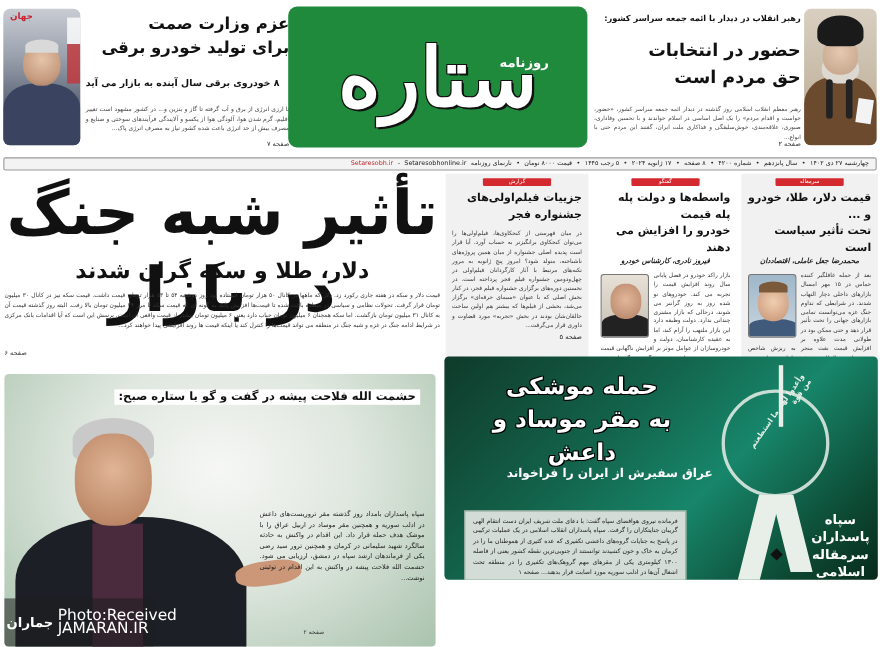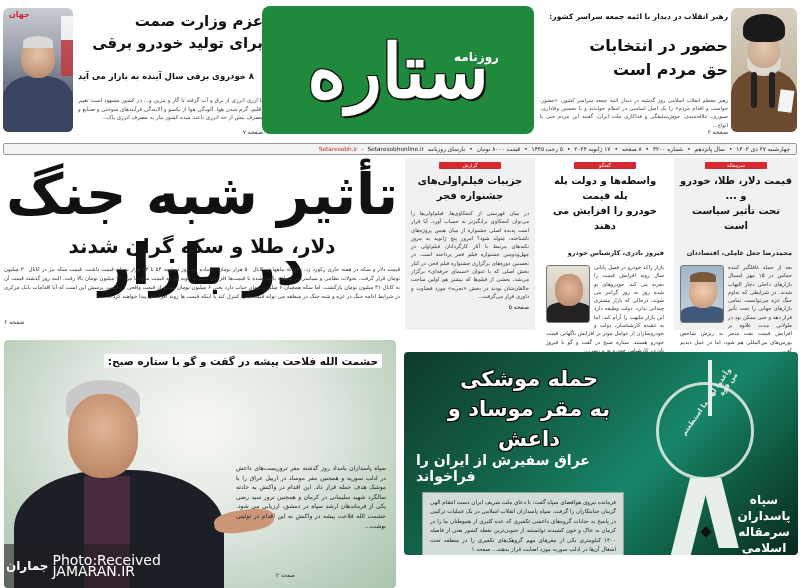--- a/index.html
+++ b/index.html
@@ -54,22 +54,22 @@
   .main-sub { left: 4px; top: 234px; width: 396px; font-size: 20px; font-weight: bold; text-align: center; }
   .main-body { left: 4px; top: 265px; width: 396px; font-size: 5.4px; line-height: 9px; color: #333; text-align: justify; }
   .main-page { left: 4px; top: 318px; font-size: 6px; color: #333; direction: rtl; }
 
   
   .col { top: 158px; height: 172px; padding: 4px 6px; }
   .col-film { left: 405px; width: 130px; background: #f1f1f1; }
   .col-car { left: 540px; width: 130px; background: #ffffff; }
   .col-edit { left: 674px; width: 124px; background: #f1f1f1; }
   .col .label { display: block; margin: 0 auto 4px; width: 62px; height: 7px; background: #d42a2f; color: #fff; font-size: 5px; line-height: 7px; text-align: center; border-radius: 1px; }
-  .col .headline { font-size: 10px; font-weight: bold; line-height: 15px; text-align: center; }
-  .col .byline { font-size: 6.5px; font-weight: bold; text-align: right; margin-top: 16px; color: #222; }
+  .col .headline { font-size: 10px; font-weight: bold; line-height: 15px; }
+  .col .byline { font-size: 6.5px; font-weight: bold; text-align: center; margin-top: 0; color: #222; font-style: italic; }
   .col .body { font-size: 5.3px; line-height: 8.3px; color: #333; text-align: justify; margin-top: 6px; }
   .col .page { font-size: 6px; color: #222; margin-top: 3px; text-align: right; }
   .col .photo { float: left; width: 44px; height: 58px; margin: 2px 4px 2px 0; border-radius: 3px; overflow: hidden; position: relative; border: 1px solid #777; }
   .photo-nadari { background: linear-gradient(180deg, #e7e0d6 0%, #c7bfb3 100%); }
   .photo-nadari .f { position: absolute; left: 8px; top: 8px; width: 28px; height: 32px; border-radius: 45%; background: radial-gradient(circle at 50% 45%, #e2b79a 0%, #b8866a 90%); }
   .photo-nadari .s { position: absolute; left: 0; bottom: 0; width: 44px; height: 20px; border-radius: 40% 40% 0 0; background: #222; }
   .photo-amoli { background: linear-gradient(180deg, #9eb7c9 0%, #c9d6e0 100%); }
   .photo-amoli .f { position: absolute; left: 8px; top: 10px; width: 28px; height: 32px; border-radius: 45%; background: radial-gradient(circle at 50% 45%, #f0cdb0 0%, #c99879 90%); }
   .photo-amoli .h { position: absolute; left: 9px; top: 6px; width: 26px; height: 10px; border-radius: 50% 50% 0 0; background: #7a5a3a; }
   .photo-amoli .s { position: absolute; left: 0; bottom: 0; width: 44px; height: 16px; border-radius: 40% 40% 0 0; background: #3f5a7a; }
@@ -85,25 +85,25 @@
   .feature-left .p-hand { position: absolute; left: 200px; top: 130px; width: 60px; height: 22px; border-radius: 40%; background: #cc9678; transform: rotate(-8deg); }
   .feature-left .kicker { position: absolute; right: 14px; top: 14px; padding: 1px 4px; background: #fff; font-size: 10.5px; font-weight: bold; color: #111; }
   .feature-left .headline { position: absolute; right: 10px; top: 34px; width: 240px; font-size: 21px; font-weight: bold; line-height: 30px; text-align: right; }
   .feature-left .body { position: absolute; right: 10px; top: 123px; width: 150px; font-size: 6px; line-height: 9.6px; color: #222; text-align: justify; }
   .feature-left .page { position: absolute; left: 272px; top: 232px; font-size: 5.5px; color: #333; }
   .feature-left .credit { position: absolute; left: -4px; top: 204px; width: 140px; height: 44px; background: rgba(30,30,30,.55); display: flex; align-items: center; gap: 4px; padding: 0 6px; direction: ltr; }
   .feature-left .credit .mark { font-size: 12px; color: #fff; font-weight: bold; }
   .feature-left .credit .lines { color: #fff; font-family: "DejaVu Sans", sans-serif; font-size: 14px; line-height: 11px; }
 
   
-  .feature-right { left: 404px; top: 352px; width: 394px; height: 203px; border-radius: 4px; overflow: hidden;
+  .feature-right { left: 404px; top: 324px; width: 394px; height: 203px; border-radius: 4px; overflow: hidden;
     background: linear-gradient(135deg, #0f3a2a 0%, #13624a 35%, #17866a 60%, #0d4a34 85%, #072a1c 100%); }
   .feature-right .headline { position: absolute; left: 20px; top: 12px; width: 210px; font-size: 21px; font-weight: bold; line-height: 30px; text-align: center; color: #fff;
     text-shadow: 1px 1px 0 #000, -1px -1px 0 #000, 1px -1px 0 #000, -1px 1px 0 #000; }
-  .feature-right .sub { position: absolute; left: 12px; top: 100px; width: 232px; font-size: 14px; font-weight: bold; color: #fff; text-align: left; }
+  .feature-right .sub { position: absolute; left: 12px; top: 100px; width: 232px; font-size: 11px; font-weight: bold; color: #fff; text-align: right; }
   .feature-right .emblem { position: absolute; left: 250px; top: 8px; width: 140px; height: 232px; }
   .feature-right .emblem .circle { position: absolute; left: 2px; top: 22px; width: 98px; height: 98px; border-radius: 50%; border: 3px solid #e8efe9; opacity: .85; }
   .feature-right .emblem .ring-text { position: absolute; left: 8px; top: 40px; width: 90px; font-size: 7px; color: #e8efe9; transform: rotate(-55deg); font-weight: bold; }
   .feature-right .emblem .stalk { position: absolute; left: 54px; top: 0; width: 4px; height: 56px; background: #e8efe9; }
   .feature-right .emblem .bar1 { position: absolute; left: 26px; top: 118px; width: 20px; height: 80px; background: #e8efe9; transform: skewX(-14deg); }
   .feature-right .emblem .bar2 { position: absolute; left: 56px; top: 118px; width: 20px; height: 70px; background: #e8efe9; transform: skewX(14deg); }
   .feature-right .emblem .dot { position: absolute; left: 48px; top: 168px; width: 8px; height: 8px; background: #111; transform: rotate(45deg); }
   .feature-right .emblem .year { position: absolute; left: 30px; top: 208px; font-size: 14px; font-weight: bold; color: #e8efe9; direction: ltr; }
   .feature-right .emblem .irgc { position: absolute; left: 82px; top: 132px; width: 56px; font-size: 12px; font-weight: bold; line-height: 16px; color: #fff; text-align: center; }
   .feature-right .box { position: absolute; left: 18px; top: 140px; width: 202px; height: 96px; background: #d3dcd6; border: 1px solid #8aa596; padding: 5px 7px; font-size: 5.6px; line-height: 9.4px; color: #1c1c1c; text-align: justify; }

